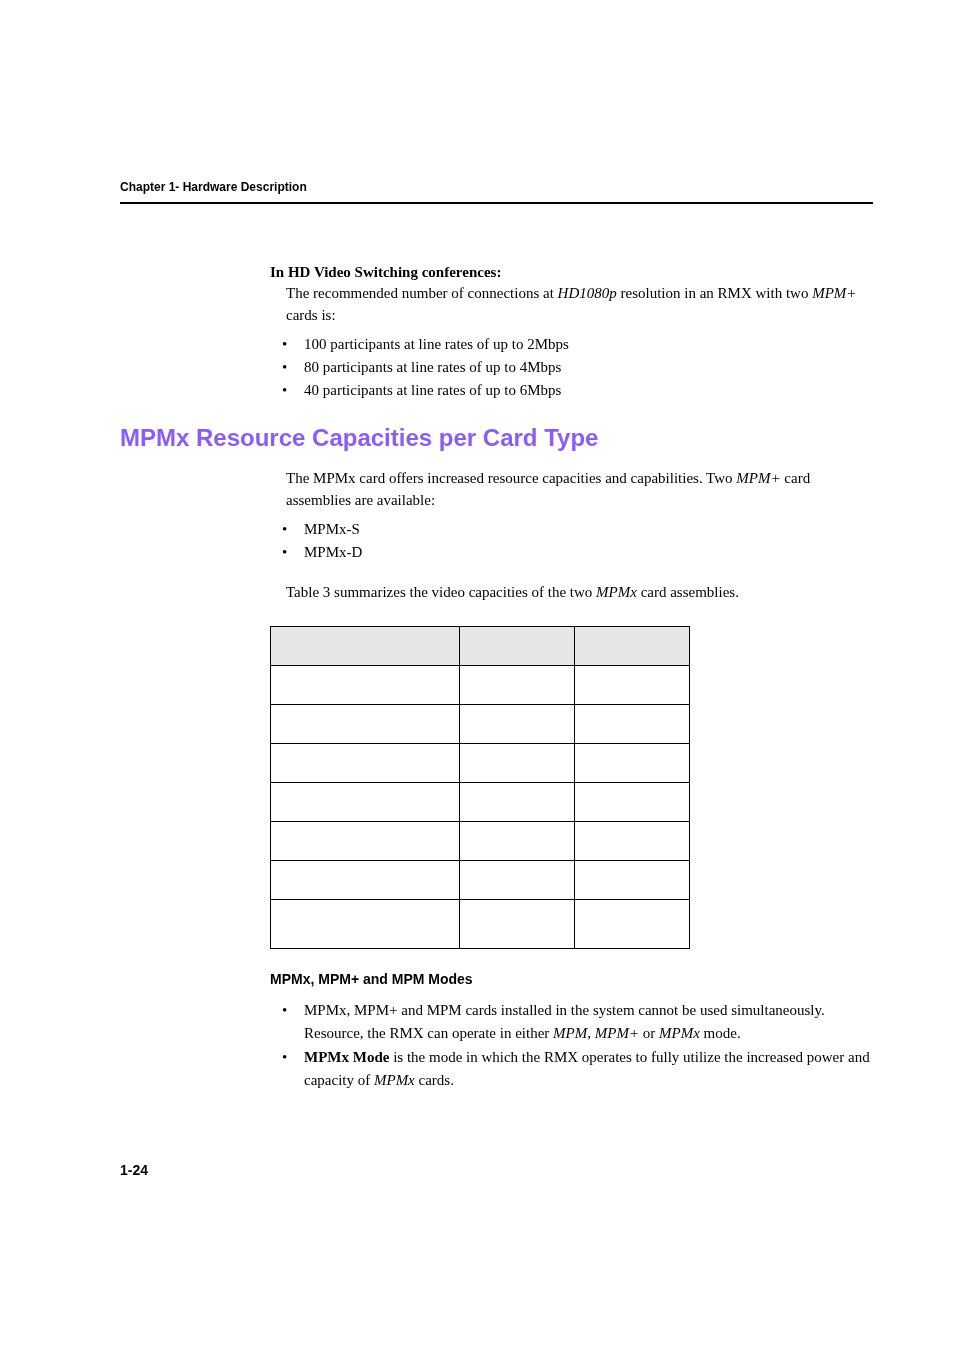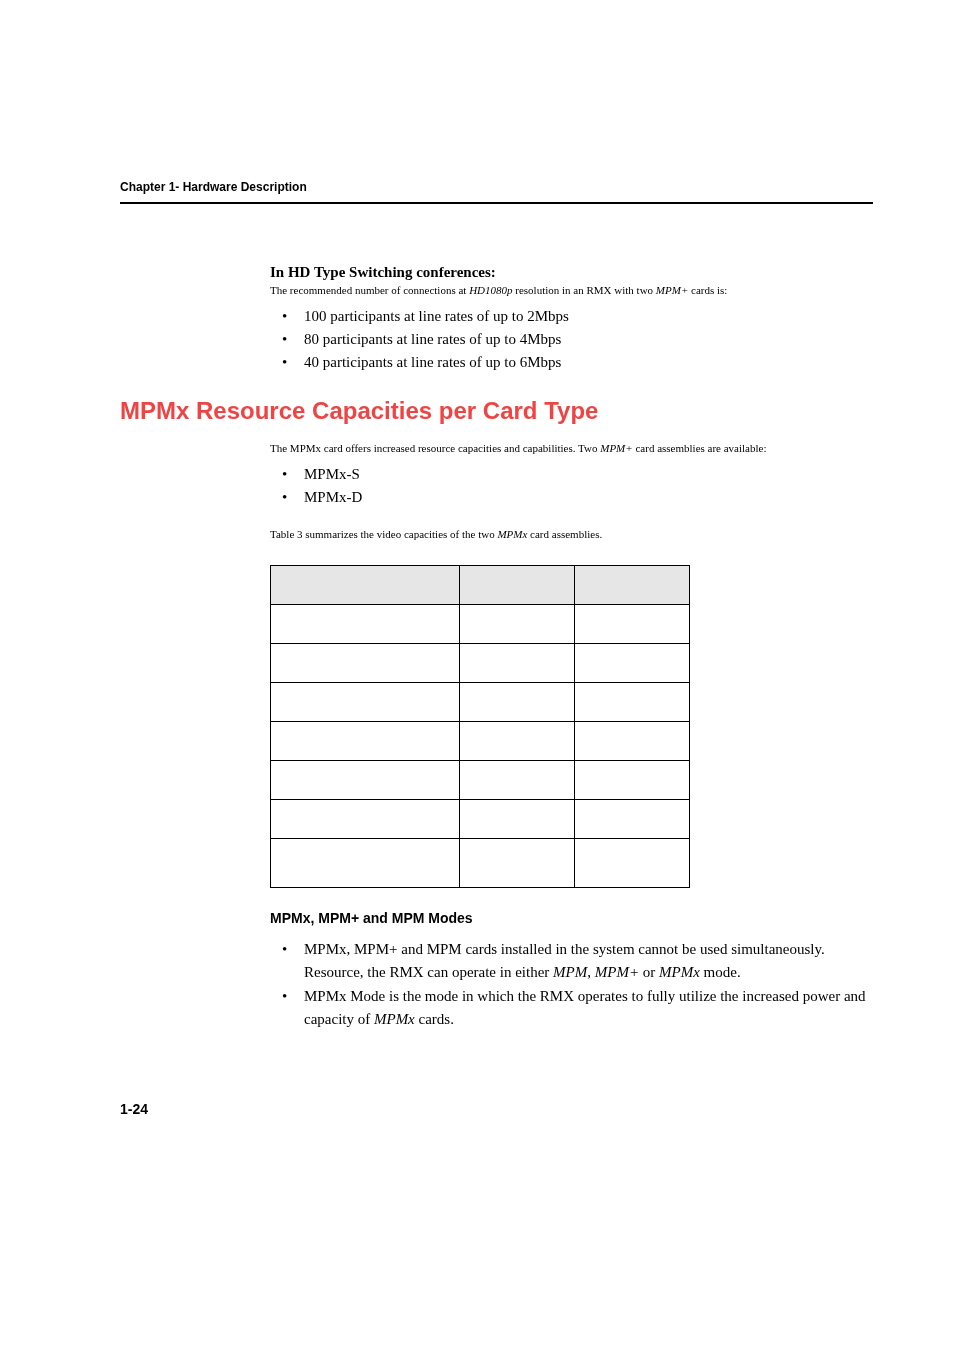--- a/index.html
+++ b/index.html
@@ -1,42 +1,42 @@
 <!DOCTYPE html>
 <html><head>
 <meta charset="utf-8">
 <style>
 body{margin:0;background:#fff;font-family:Georgia,"Times New Roman",serif;color:#000;width:954px}
 .page{padding:180px 81px 90px 120px}
 .running-head{font-family:Arial,Helvetica,sans-serif;font-weight:bold;font-size:12px;margin-bottom:8px}
 .rule{border-top:2px solid #000;margin-bottom:60px}
 .body-col{margin-left:150px}
 .bold-run{font-weight:bold;font-size:15px;margin-bottom:2px}
-.para{font-size:11px;line-height:1.45;margin:0 0 6px 0}
+.para{font-size:15px;line-height:1.45;margin:0 0 6px 16px}
 .italic{font-style:italic}
 ul.bullets{list-style:none;padding:0;margin:0 0 18px 0}
 ul.bullets li{position:relative;padding-left:34px;font-size:15px;line-height:1.55}
 ul.bullets li::before{content:"•";position:absolute;left:12px;top:0;font-size:15px}
-h1.section{font-family:Arial,Helvetica,sans-serif;font-weight:bold;color:#ef4444;font-size:24px;margin:22px 0 16px 0}
+h1.section{font-family:Arial,Helvetica,sans-serif;font-weight:bold;color:#8b5cf6;font-size:24px;margin:22px 0 16px 0}
 h2.subsection{font-family:Arial,Helvetica,sans-serif;font-weight:bold;font-size:14px;margin:22px 0 12px 0}
 table.cap{border-collapse:collapse;width:420px;margin:22px 0 10px 0}
 table.cap th,table.cap td{border:1px solid #000;height:36px}
 table.cap th{background:#e6e6e6}
 .pagenum{font-family:Arial,Helvetica,sans-serif;font-weight:bold;font-size:14px;margin-top:70px}
-.bold-inline{font-weight:normal}
+.bold-inline{font-weight:bold}
 </style>
 </head>
 <body>
 
 <div class="page">
   <div class="running-head">Chapter 1- Hardware Description</div>
   <div class="rule"></div>
 
   <div class="body-col">
-    <p class="bold-run">In HD Type Switching conferences:</p>
+    <p class="bold-run">In HD Video Switching conferences:</p>
     <p class="para">
       <span>The recommended number of connections at </span><span class="italic">HD1080p</span><span> resolution in an RMX with two </span><span class="italic">MPM+</span><span> cards is:</span>
     </p>
     <ul class="bullets">
       <li>100 participants at line rates of up to 2Mbps</li>
       <li>80 participants at line rates of up to 4Mbps</li>
       <li>40 participants at line rates of up to 6Mbps</li>
     </ul>
   </div>
 

